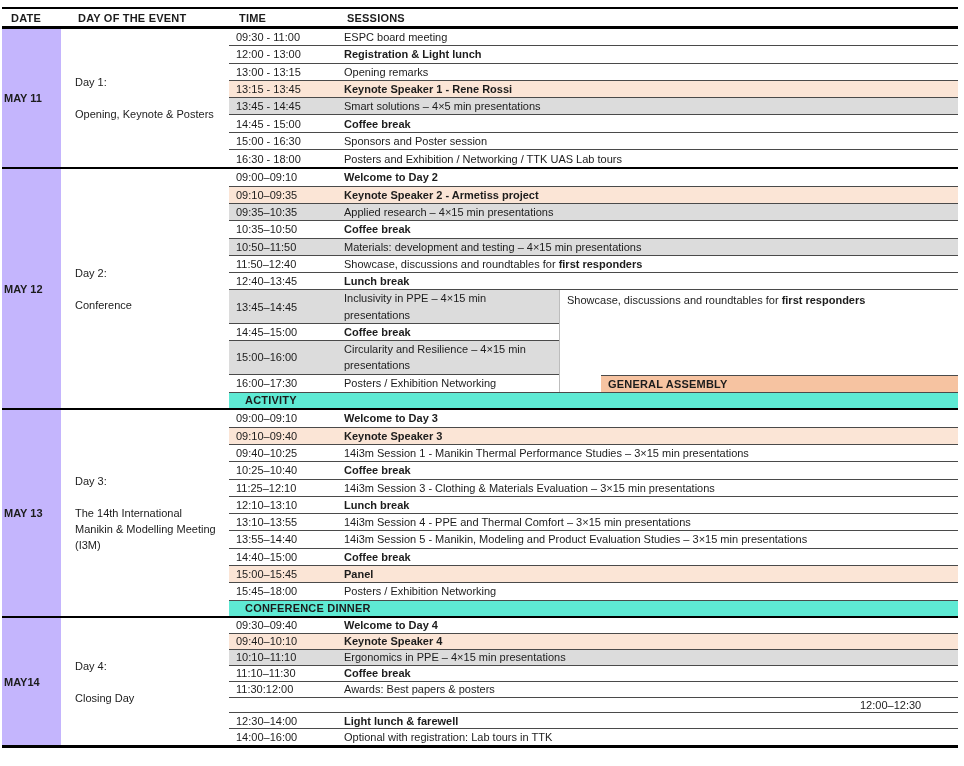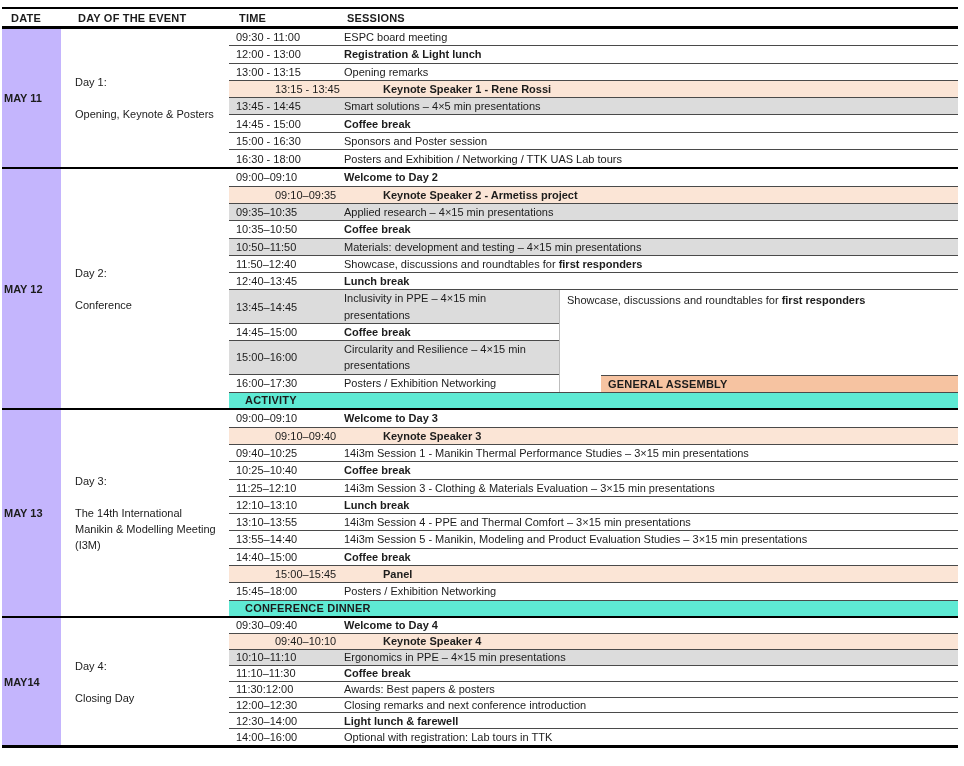--- a/index.html
+++ b/index.html
@@ -28,21 +28,21 @@
 
   .row { display:flex; align-items:center; border-bottom:1px solid #4a4a4a;
          min-height:17.3px; line-height:16.2px; box-sizing:border-box;justify-content:flex-end; }
   .compact .row { min-height:15.9px; line-height:14.8px; }
 
   .time { width:105px; padding-left:7px; box-sizing:border-box; flex-shrink:0; }
   .session { flex:1; padding-left:10px; box-sizing:border-box; min-width:0; }
   .b { font-weight:bold; }
 
   .bg-gray  { background:#dcdcdc; }
-  .bg-peach { background:#fbe5d6;padding-left:39px; }
+  .bg-peach { background:#fbe5d6; }
 
   .banner { background:#5eead4; font-weight:bold; min-height:15.5px; line-height:14.5px;
             display:flex; align-items:center; padding-left:16px; box-sizing:border-box;
             letter-spacing:.2px; }
 
   .split { display:flex; border-bottom:1px solid #4a4a4a; align-items:stretch; }
   .split-left { width:330px; flex-shrink:0; display:flex; flex-direction:column; }
   .split-left > :last-child { border-bottom:none; }
   .split-left .session { width:225px; flex:none; padding-right:10px; }
   .split-right { flex:1; border-left:1px solid #bdbdbd; display:flex; flex-direction:column; min-width:0; }
@@ -245,21 +245,20 @@
           <div class="row">
             <div class="time">11:10–11:30</div>
             <div class="session"><span class="b">Coffee break</span></div>
           </div>
           <div class="row">
             <div class="time">11:30:12:00</div>
             <div class="session"><span>Awards: Best papers &amp; posters</span></div>
           </div>
           <div class="row">
             <div class="time">12:00–12:30</div>
-            <div class="session"><span>Closing remarks and next conference introduction</span></div>
           </div>
           <div class="row">
             <div class="time">12:30–14:00</div>
             <div class="session"><span class="b">Light lunch &amp; farewell</span></div>
           </div>
           <div class="row">
             <div class="time">14:00–16:00</div>
             <div class="session"><span>Optional with registration: Lab tours in TTK</span></div>
           </div>
         </div>

